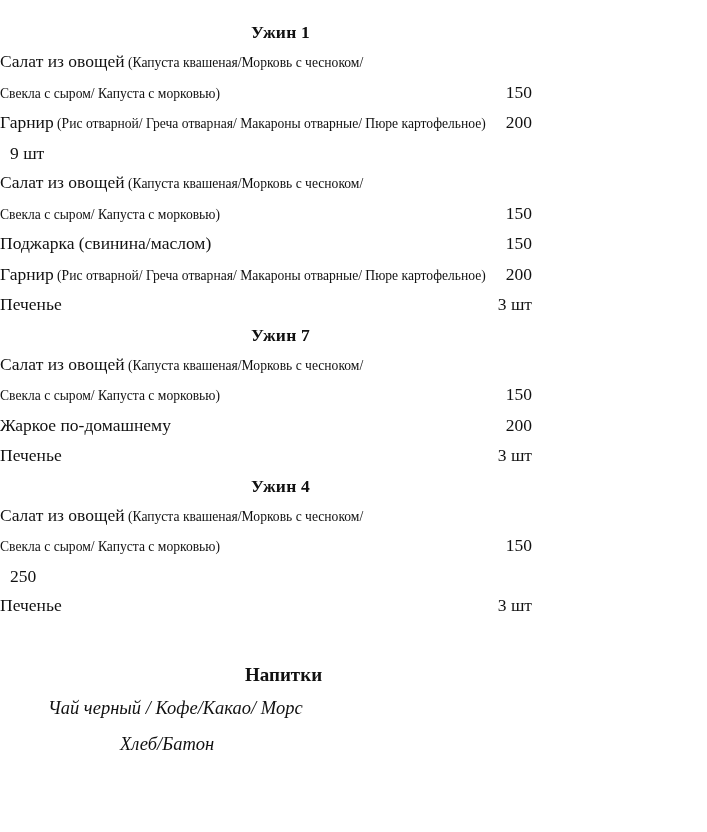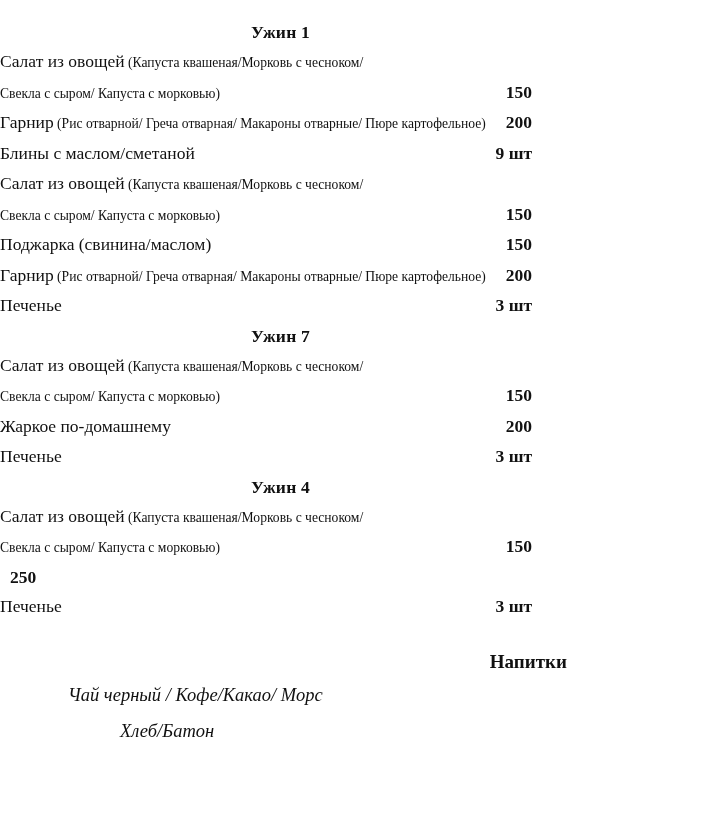--- a/index.html
+++ b/index.html
@@ -41,43 +41,42 @@
     flex: 1 1 auto;
     min-width: 0;
     white-space: nowrap;
   }
   .row .price {
     flex: 0 0 auto;
     text-align: right;
     font-size: 17.5px;
     white-space: nowrap;
     padding-left: 10px;
-    font-weight: bold;
   }
 
   .big {
     font-size: 17.5px;
   }
   .small {
     font-size: 13.6px;
   }
 
   .drinks-heading {
-    text-align: right;
+    text-align: center;
     font-weight: bold;
     font-size: 19px;
     line-height: 30px;
     padding-right: 2px;
-    margin-top: 24px;
+    margin-top: 38px;
   }
   .drink-line {
     font-style: italic;
     font-size: 18.5px;
     line-height: 36px;
-    padding-left: 68px;
+    padding-left: 48px;
   }
   .drink-line.second {
     padding-left: 108px;
     margin-left: 12px;
   }
 </style>
 </head>
 <body>
 
 <div class="page">
@@ -89,21 +88,20 @@
   </div>
   <div class="row">
     <span class="label"><span class="big"></span><span class="small">Свекла с сыром/ Капуста с морковью)</span></span>
     <span class="price">150</span>
   </div>
   <div class="row">
     <span class="label"><span class="big">Гарнир</span><span class="small"> (Рис отварной/ Греча отварная/ Макароны отварные/ Пюре картофельное)</span></span>
     <span class="price">200</span>
   </div>
   <div class="row">
-    <span class="label"><span class="big">Блины с маслом/сметаной</span><span class="small"></span></span>
     <span class="price">9 шт</span>
   </div>
 
   <div class="row">
     <span class="label"><span class="big">Салат из овощей</span><span class="small"> (Капуста квашеная/Морковь с чесноком/</span></span>
     <span class="price"></span>
   </div>
   <div class="row">
     <span class="label"><span class="big"></span><span class="small">Свекла с сыром/ Капуста с морковью)</span></span>
     <span class="price">150</span>

